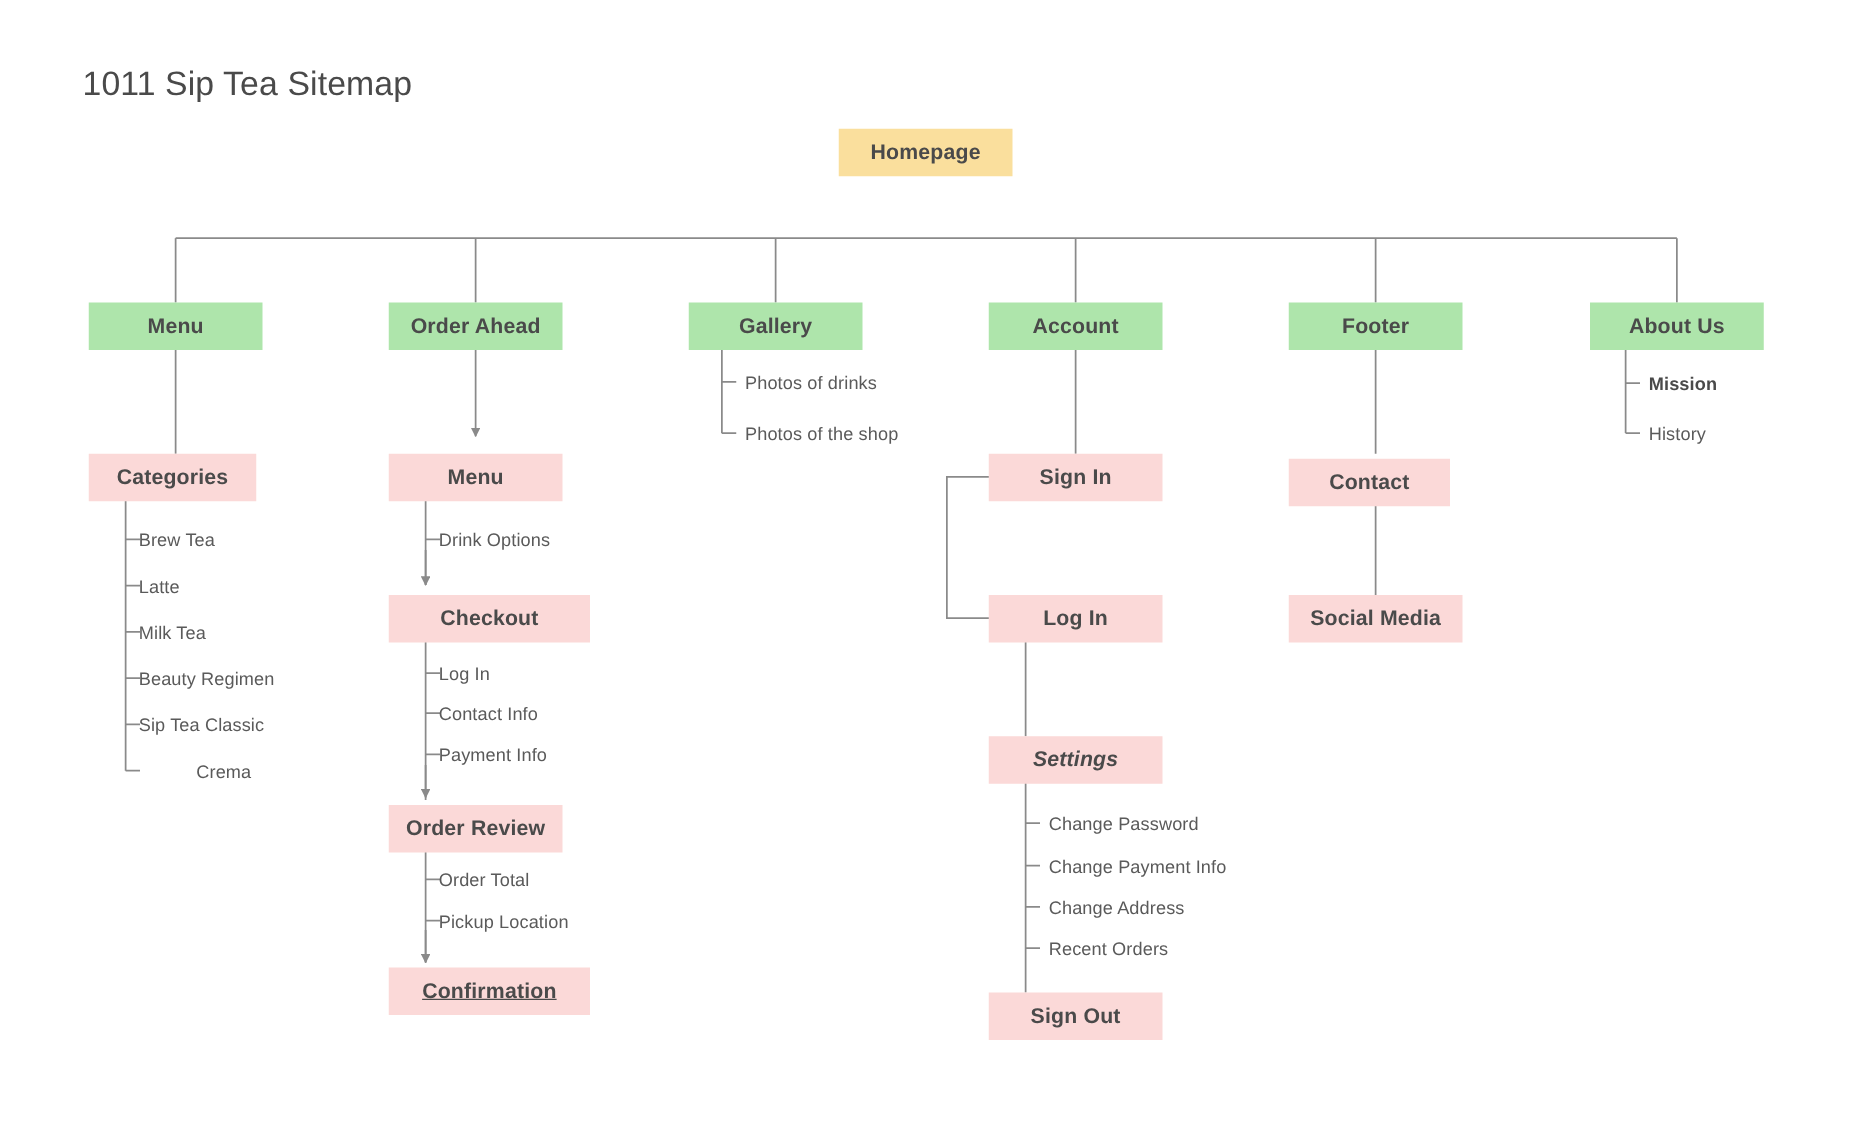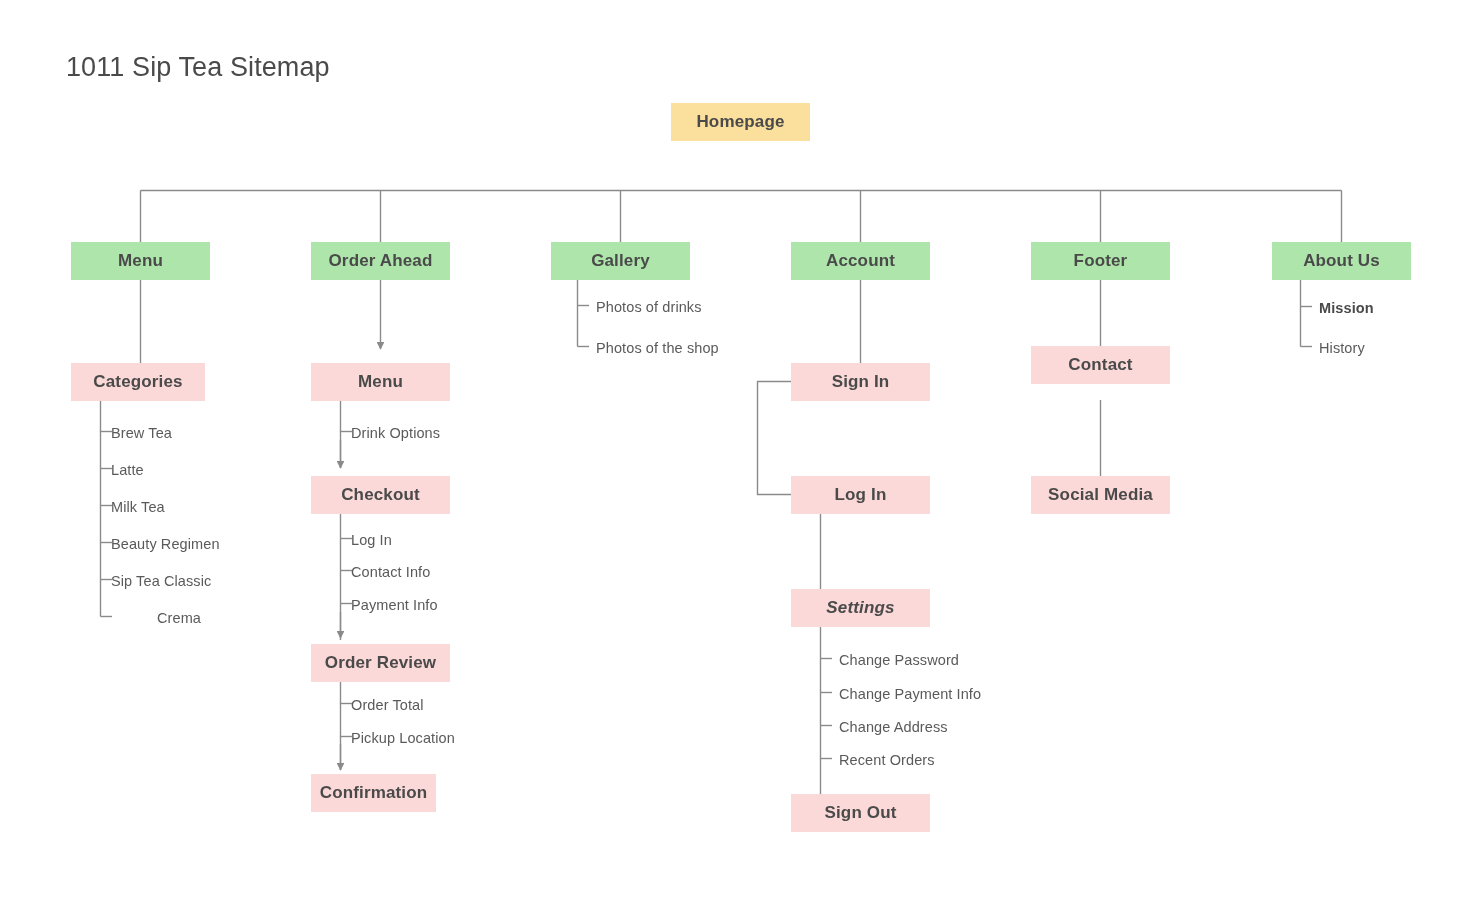--- a/index.html
+++ b/index.html
@@ -186,54 +186,54 @@
   <div class="leaf" style="left:111px; top:500px;">Milk Tea</div>
   <div class="leaf" style="left:111px; top:537px;">Beauty Regimen</div>
   <div class="leaf" style="left:111px; top:574px;">Sip Tea Classic</div>
   <div class="leaf" style="left:111px; top:611px;margin-left:46px;">Crema</div>
 
   <div class="node lvl2" style="left:311px; top:363px; width:139px;">
     <span>Menu</span>
   </div>
   <div class="leaf" style="left:351px; top:426px;">Drink Options</div>
 
-  <div class="node lvl2" style="left:311px; top:476px; width:139px;">
+  <div class="node lvl2" style="left:311px; top:476px; width:161px;">
     <span>Checkout</span>
   </div>
   <div class="leaf" style="left:351px; top:533px;">Log In</div>
   <div class="leaf" style="left:351px; top:565px;">Contact Info</div>
   <div class="leaf" style="left:351px; top:598px;">Payment Info</div>
 
   <div class="node lvl2" style="left:311px; top:644px; width:139px;">
     <span>Order Review</span>
   </div>
   <div class="leaf" style="left:351px; top:698px;">Order Total</div>
   <div class="leaf" style="left:351px; top:731px;">Pickup Location</div>
 
-  <div class="node lvl2" style="left:311px; top:774px; width:125px;">
+  <div class="node lvl2" style="left:311px; top:774px; width:161px;text-decoration:underline;">
     <span>Confirmation</span>
   </div>
 
   <div class="node lvl2" style="left:791px; top:363px; width:139px;">
     <span>Sign In</span>
   </div>
   <div class="node lvl2" style="left:791px; top:476px; width:139px;">
     <span>Log In</span>
   </div>
   <div class="node lvl2" style="left:791px; top:589px; width:139px;font-style:italic;">
     <span>Settings</span>
   </div>
   <div class="leaf" style="left:839px; top:653px;">Change Password</div>
   <div class="leaf" style="left:839px; top:687px;">Change Payment Info</div>
   <div class="leaf" style="left:839px; top:720px;">Change Address</div>
   <div class="leaf" style="left:839px; top:753px;">Recent Orders</div>
   <div class="node lvl2" style="left:791px; top:794px; width:139px;">
     <span>Sign Out</span>
   </div>
 
-  <div class="node lvl2" style="left:1031px; top:346px; width:139px;align-items:center;">
+  <div class="node lvl2" style="left:1031px; top:367px; width:129px;align-items:center;">
     <span>Contact</span>
   </div>
   <div class="node lvl2" style="left:1031px; top:476px; width:139px;">
     <span>Social Media</span>
   </div>
 
 </div>
 
 </body></html>

